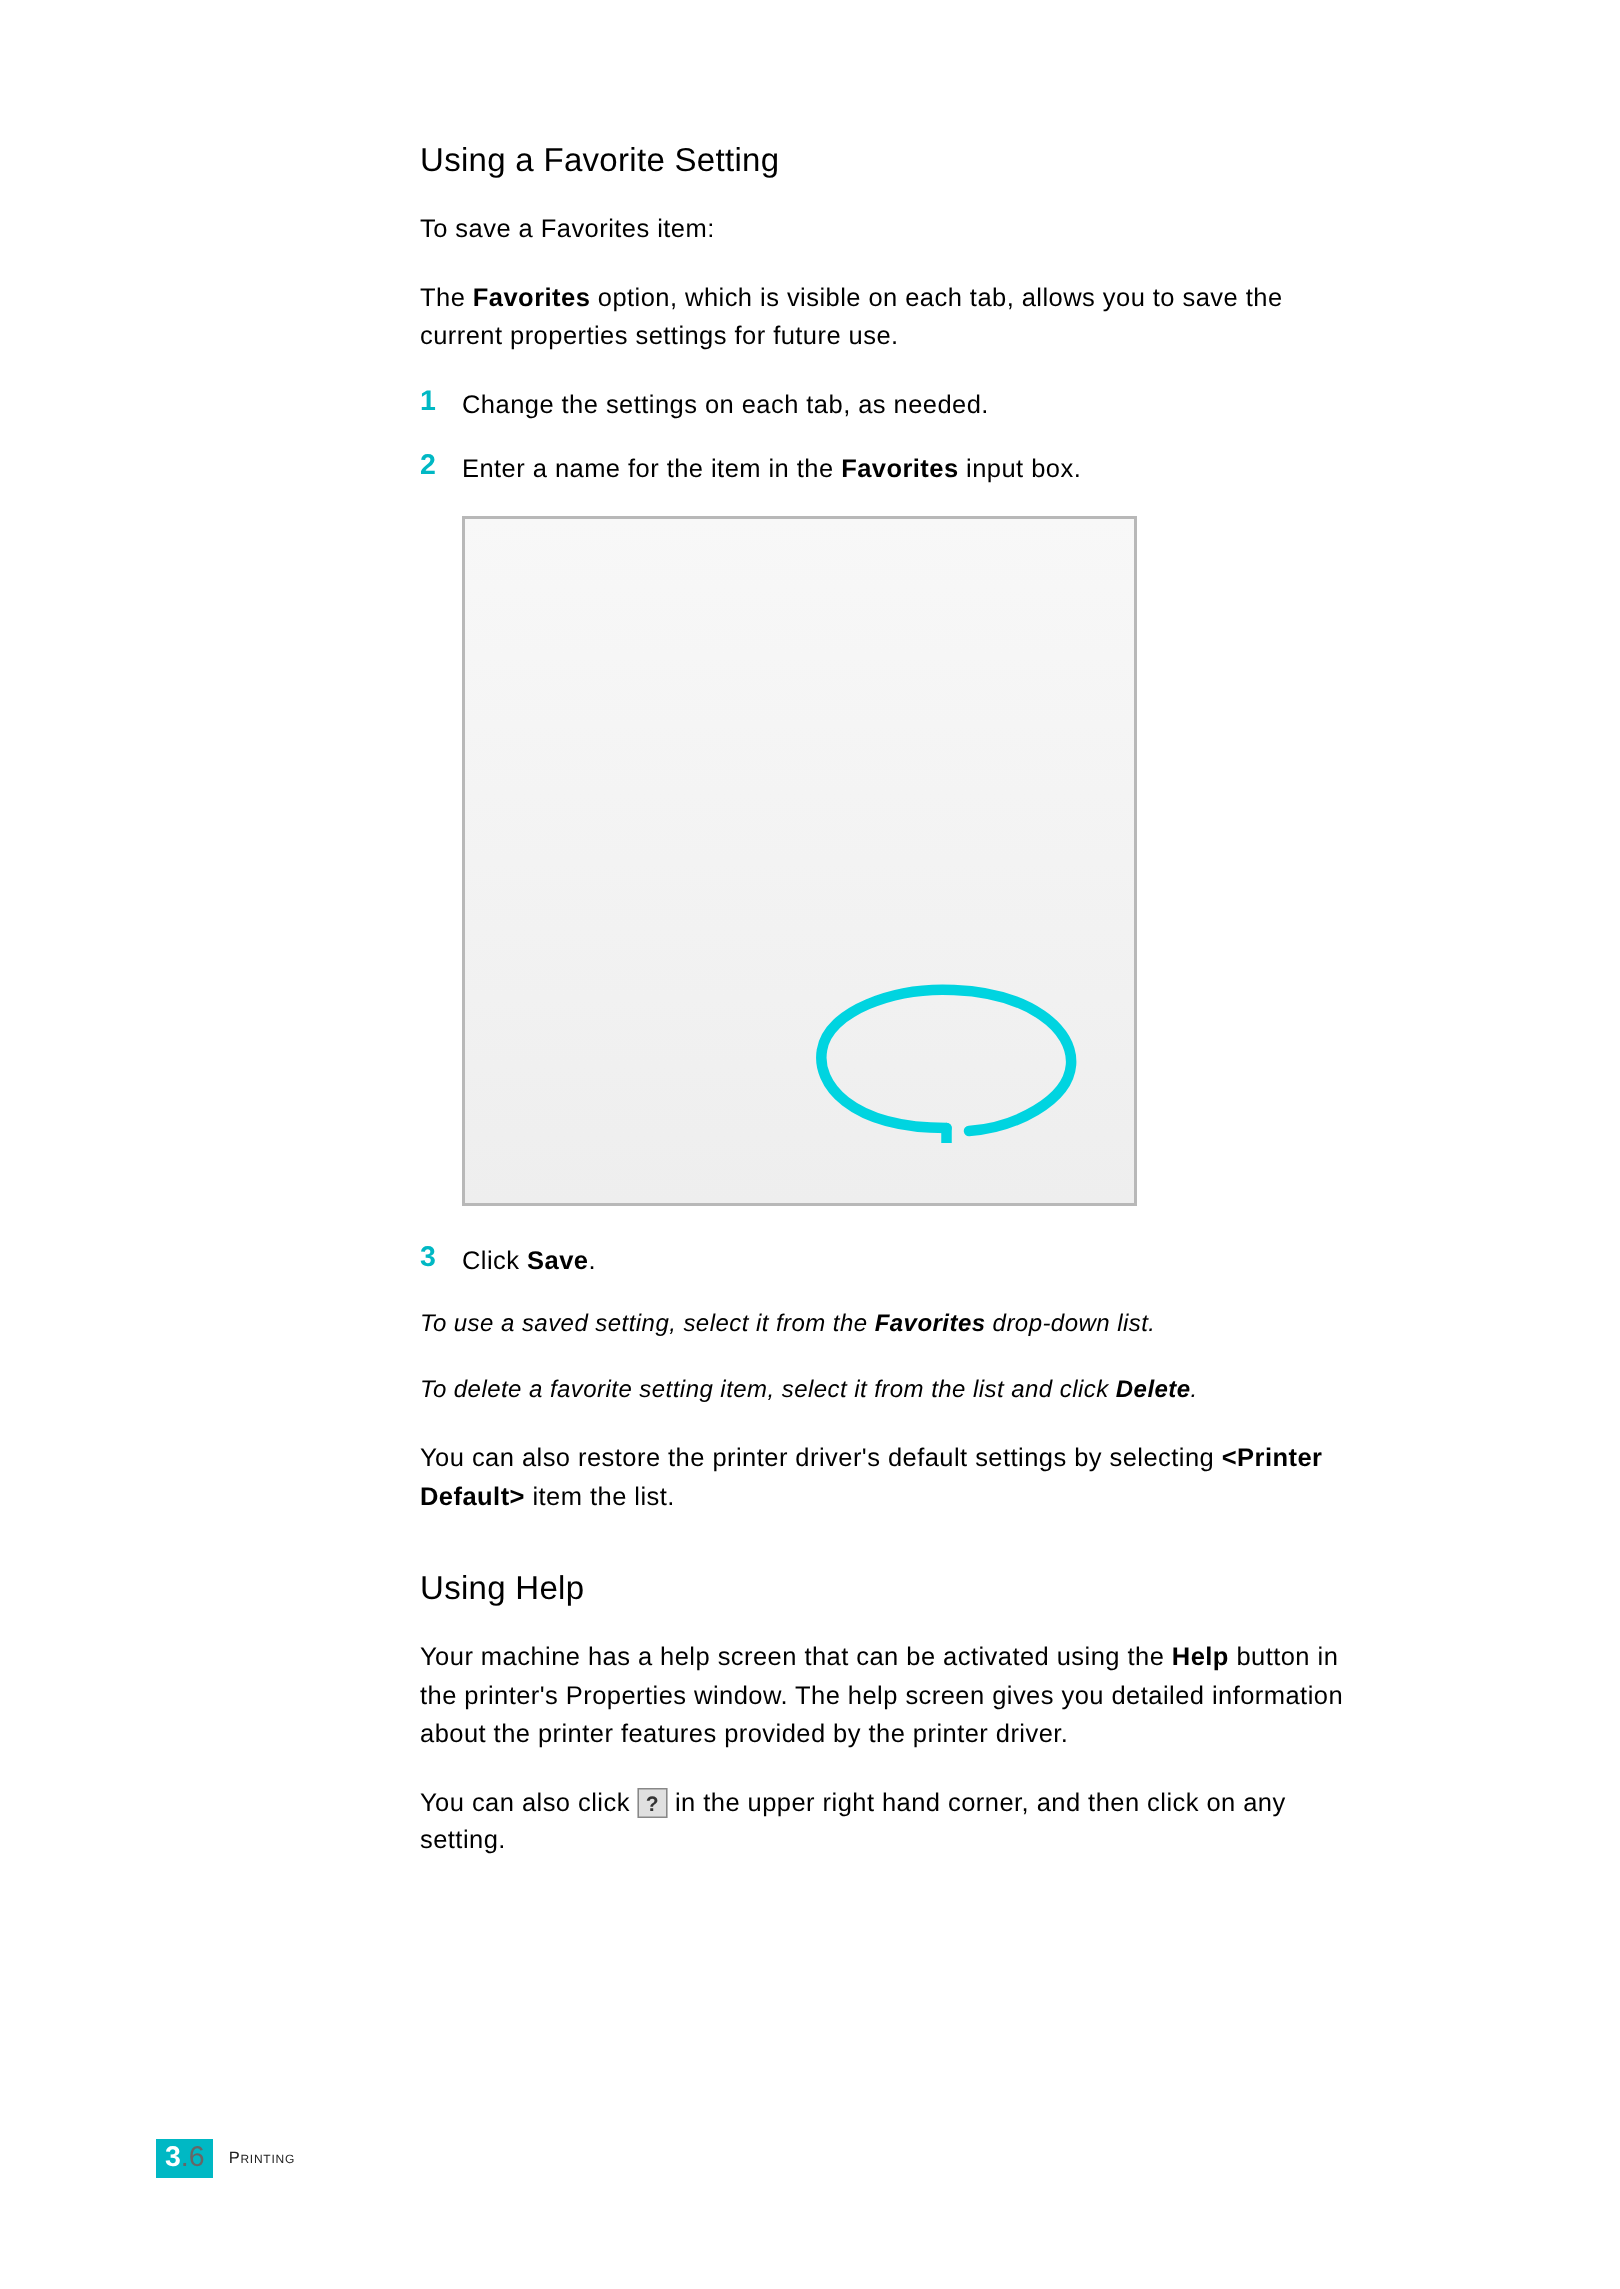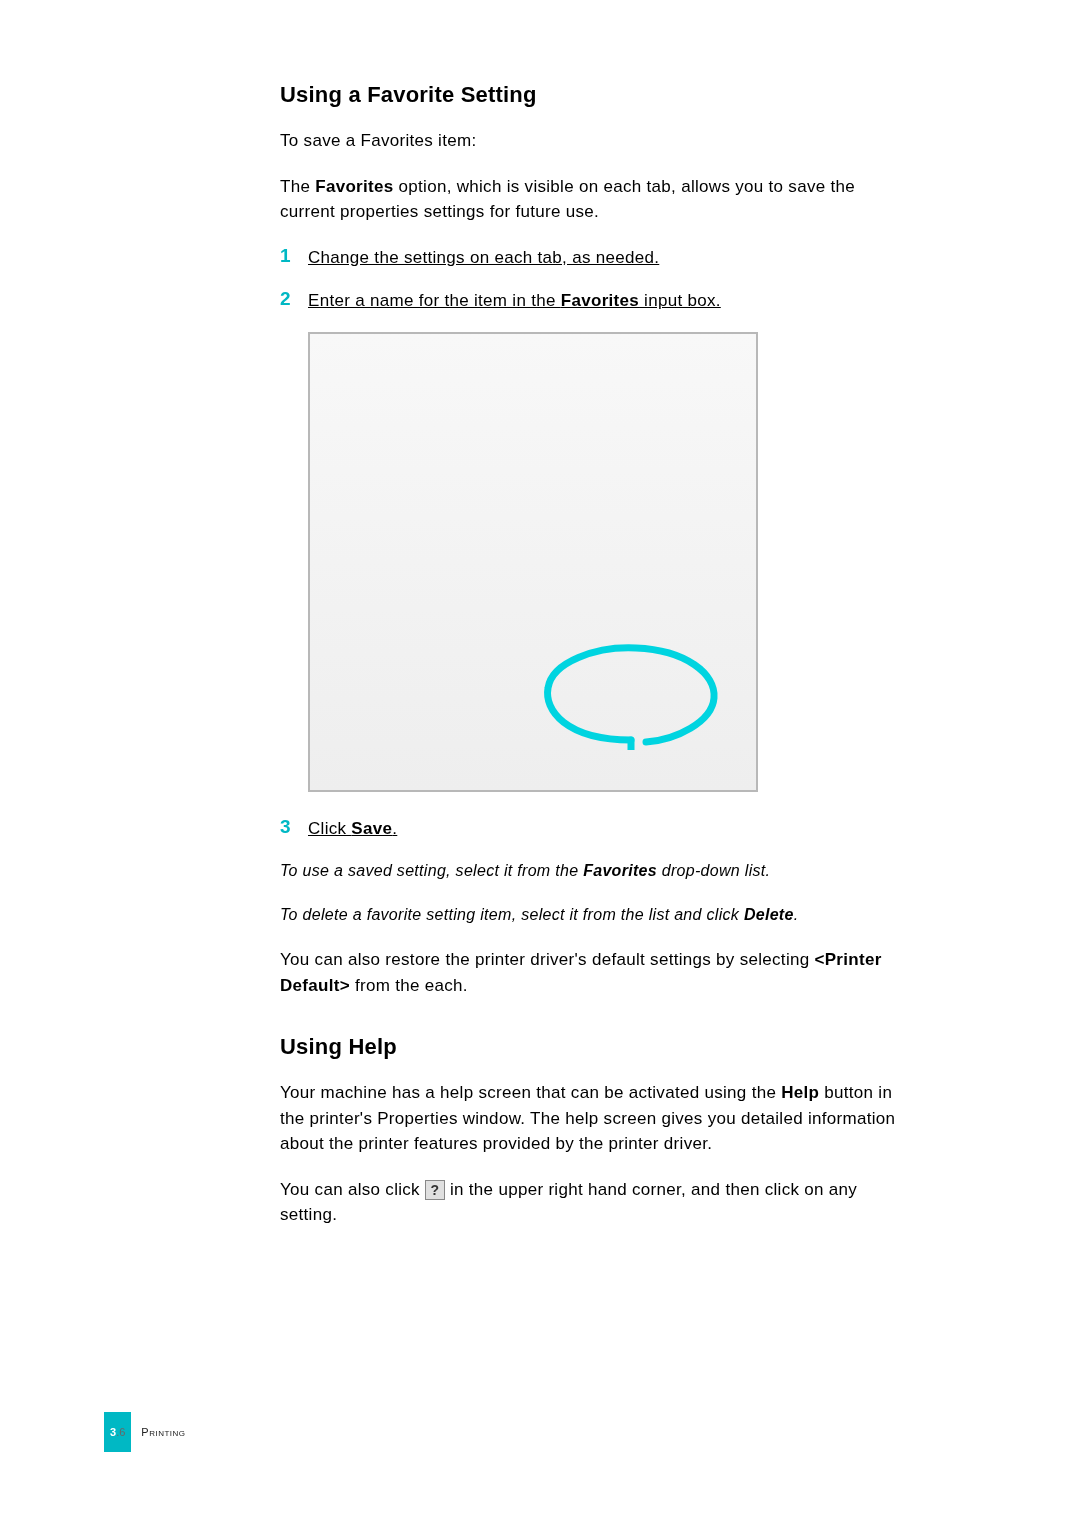--- a/index.html
+++ b/index.html
@@ -12,23 +12,24 @@
     color: #000;
   }
   .content {
     position: absolute;
     left: 280px;
     top: 82px;
     width: 620px;
   }
   .heading {
     font-size: 22px;
-    font-weight: bold;
+    font-weight: normal;
     margin-bottom: 20px;
     letter-spacing: 0.2px;
+    margin-top: 12px;
   }
   .para {
     font-size: 17px;
     line-height: 1.5;
     margin-bottom: 20px;
     letter-spacing: 0.3px;
   }
   .bold { font-weight: bold; }
   .step-row {
     display: flex;
@@ -38,21 +39,20 @@
     color: #00b8c4;
     font-weight: bold;
     font-size: 19px;
     width: 28px;
     flex-shrink: 0;
   }
   .step-text {
     font-size: 17px;
     line-height: 1.5;
     letter-spacing: 0.3px;
-    text-decoration: underline;
   }
   .figure-box {
     width: 450px;
     height: 460px;
     border: 2px solid #b8b8b8;
     background: linear-gradient(to bottom, #f8f8f8 0%, #eeeeee 100%);
     margin: 10px 0 24px 28px;
     position: relative;
   }
   .circle-annot {
@@ -89,22 +89,22 @@
     position: absolute;
     left: 104px;
     bottom: 74px;
     display: flex;
     align-items: center;
     gap: 10px;
   }
   .footer-chapnum {
     background: #00b8c4;
     color: #fff;
-    padding: 14px 6px;
-    font-size: 11px;
+    padding: 2px 6px;
+    font-size: 19px;
     font-weight: bold;
   }
   .footer-pagenum {
     color: #666;
     font-weight: normal;
   }
   .footer-title {
     font-variant: small-caps;
     font-size: 11px;
     letter-spacing: 0.5px;
@@ -152,21 +152,21 @@
 
   <p class="post-steps">
     <span>To use a saved setting, select it from the </span><span class="bold">Favorites</span><span> drop-down list.</span>
   </p>
 
   <p class="post-steps">
     <span>To delete a favorite setting item, select it from the list and click </span><span class="bold">Delete</span><span>.</span>
   </p>
 
   <p class="para">
-    <span>You can also restore the printer driver's default settings by selecting </span><span class="bold">&lt;Printer Default&gt;</span><span> from the each.</span>
+    <span>You can also restore the printer driver's default settings by selecting </span><span class="bold">&lt;Printer Default&gt;</span><span> item the list.</span>
   </p>
 
   <div class="section2">
     <div class="heading">Using Help</div>
 
     <p class="para">
       <span>Your machine has a help screen that can be activated using the </span><span class="bold">Help</span><span> button in the printer's Properties window. The help screen gives you detailed information about the printer features provided by the printer driver.</span>
     </p>
 
     <p class="para">

